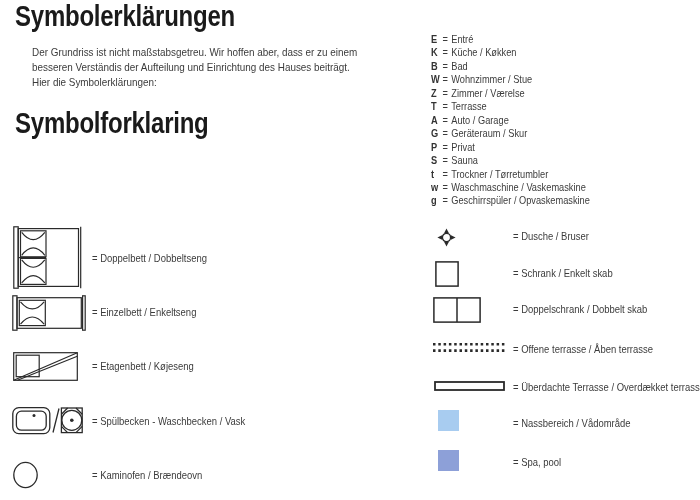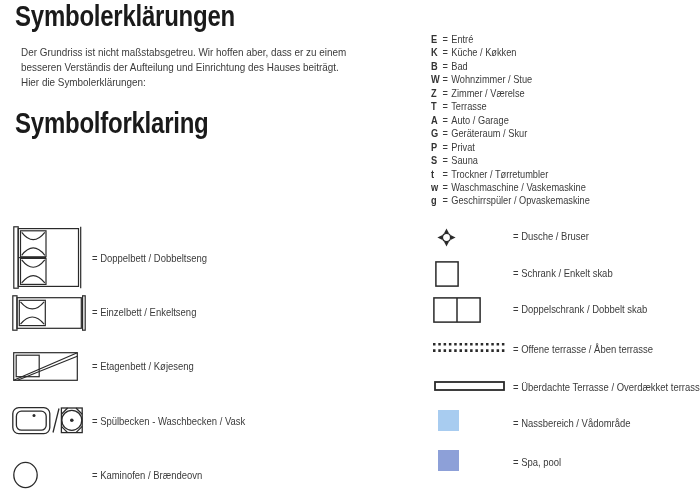--- a/index.html
+++ b/index.html
@@ -28,21 +28,21 @@
   .code-row .eq{width:10px;}
   svg{display:block;}
   .swatch{width:21px;height:21px;}
 </style>
 </head>
 <body>
 
 <div id="page">
 
   <div class="abs h" style="left:15px;top:-1px">Symbolerklärungen</div>
-  <div class="abs" style="left:21px;top:45px">
+  <div class="abs" style="left:32px;top:45px">
     <div class="line">Der Grundriss ist nicht maßstabsgetreu. Wir hoffen aber, dass er zu einem</div>
     <div class="line">besseren Verständis der Aufteilung und Einrichtung des Hauses beiträgt.</div>
     <div class="line">Hier die Symbolerklärungen:</div>
   </div>
 
   <div class="abs h" style="left:15px;top:106px">Symbolforklaring</div>
 
   <div class="abs" style="left:431px;top:33px">
     <div class="code-row">
         <span class="key">E</span>

